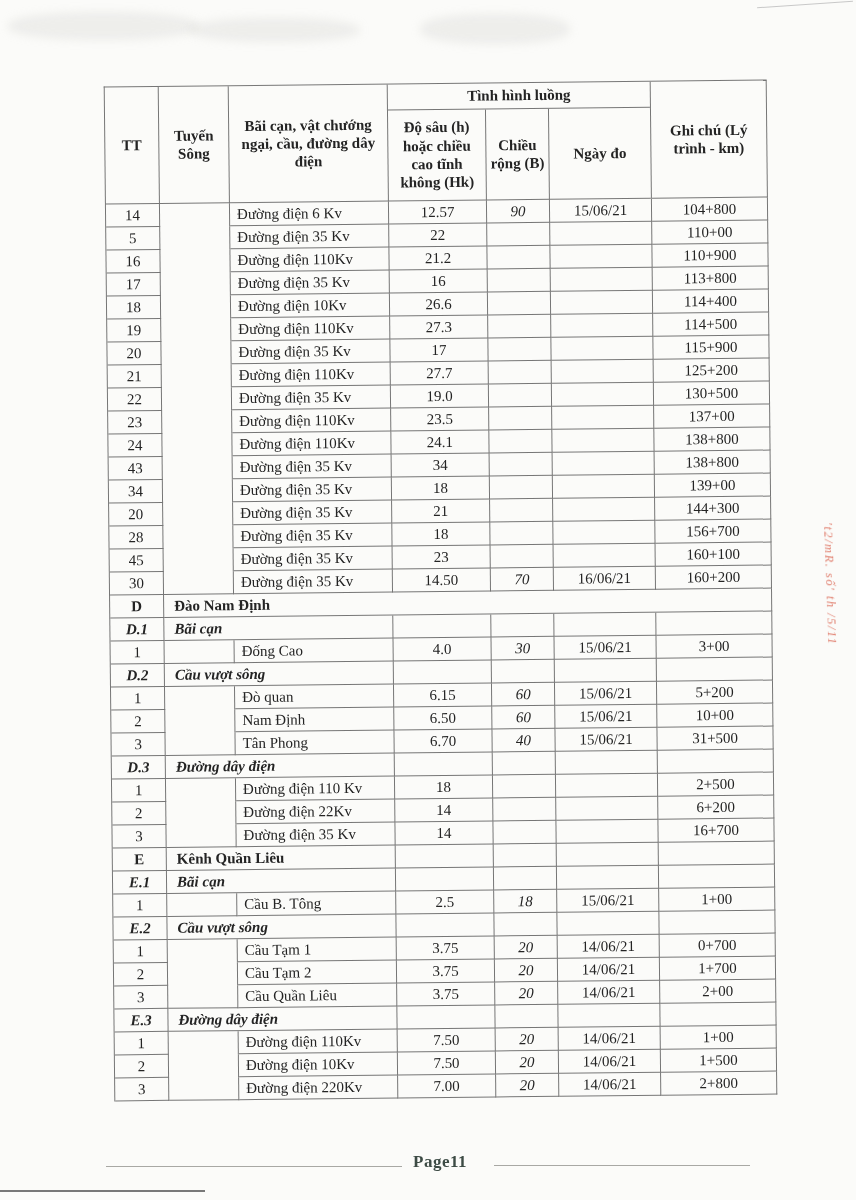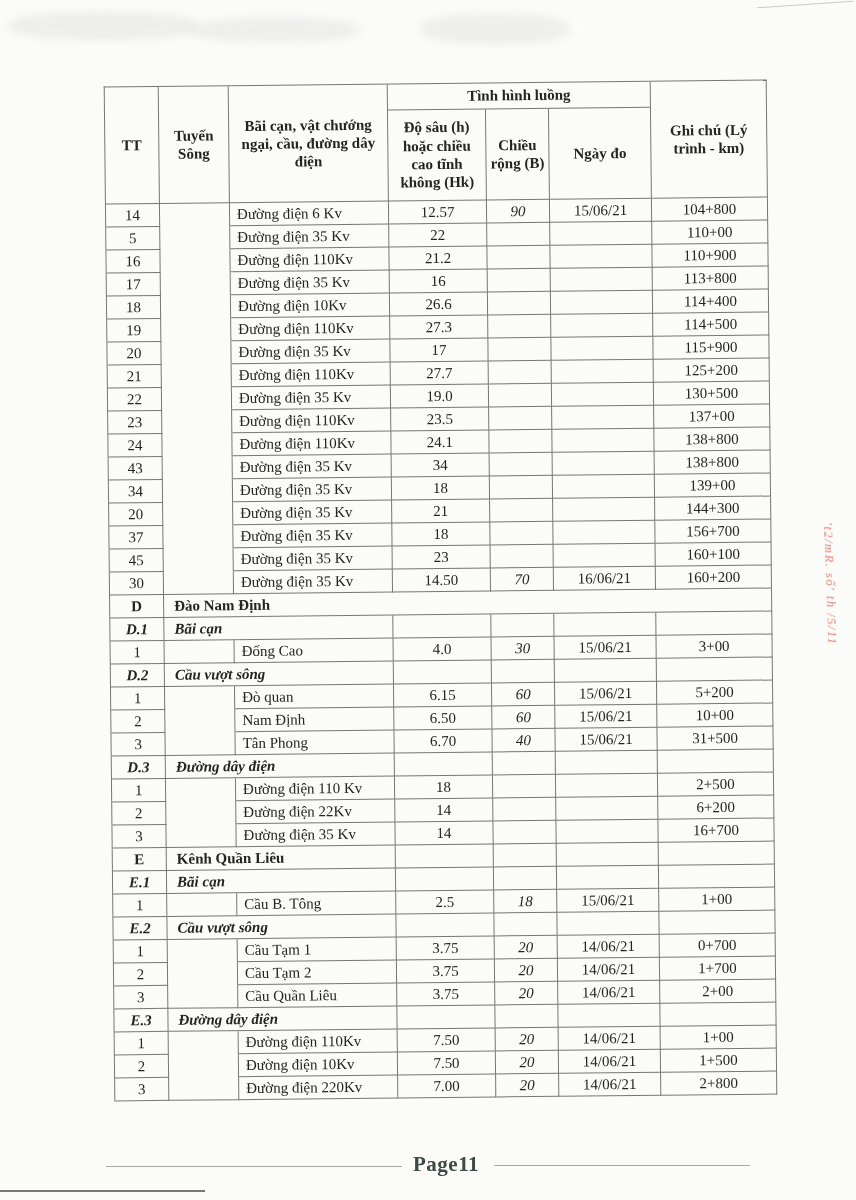--- a/index.html
+++ b/index.html
@@ -72,21 +72,21 @@
   .w-width{width:63px;font-style:italic;}
   .w-date{width:102px;}
   .w-note{width:116px;}
   .w-span-label{width:229px;}   
   .w-span-full{width:608px;}    
 
   
   .footer-rule{position:absolute;height:1px;background:#a8a8a4;}
   .footer-label{
     position:absolute;left:413px;top:1152px;
-    font-weight:bold;font-size:21px;color:#3d4b45;letter-spacing:0.5px;
+    font-weight:bold;font-size:17px;color:#3d4b45;letter-spacing:0.5px;
     font-family:"Liberation Serif","DejaVu Serif",serif;
   }
 
   
   .red-note{position:absolute;left:793px;top:520px;width:60px;height:155px;pointer-events:none;}
   .red-note span{
     position:absolute;left:42px;top:2px;
     transform:rotate(88deg);transform-origin:left top;
     white-space:nowrap;
     font-style:italic;font-size:12.5px;letter-spacing:1.5px;
@@ -240,21 +240,21 @@
         <div class="tr">
           <div class="td w-tt">20</div>
           <div class="td w-route no-bottom"></div>
           <div class="td w-name name">Đường điện 35 Kv</div>
           <div class="td w-depth">21</div>
           <div class="td w-width"></div>
           <div class="td w-date"></div>
           <div class="td w-note">144+300</div>
         </div>
         <div class="tr">
-          <div class="td w-tt">37</div>
+          <div class="td w-tt">28</div>
           <div class="td w-route no-bottom"></div>
           <div class="td w-name name">Đường điện 35 Kv</div>
           <div class="td w-depth">18</div>
           <div class="td w-width"></div>
           <div class="td w-date"></div>
           <div class="td w-note">156+700</div>
         </div>
         <div class="tr">
           <div class="td w-tt">45</div>
           <div class="td w-route no-bottom"></div>

